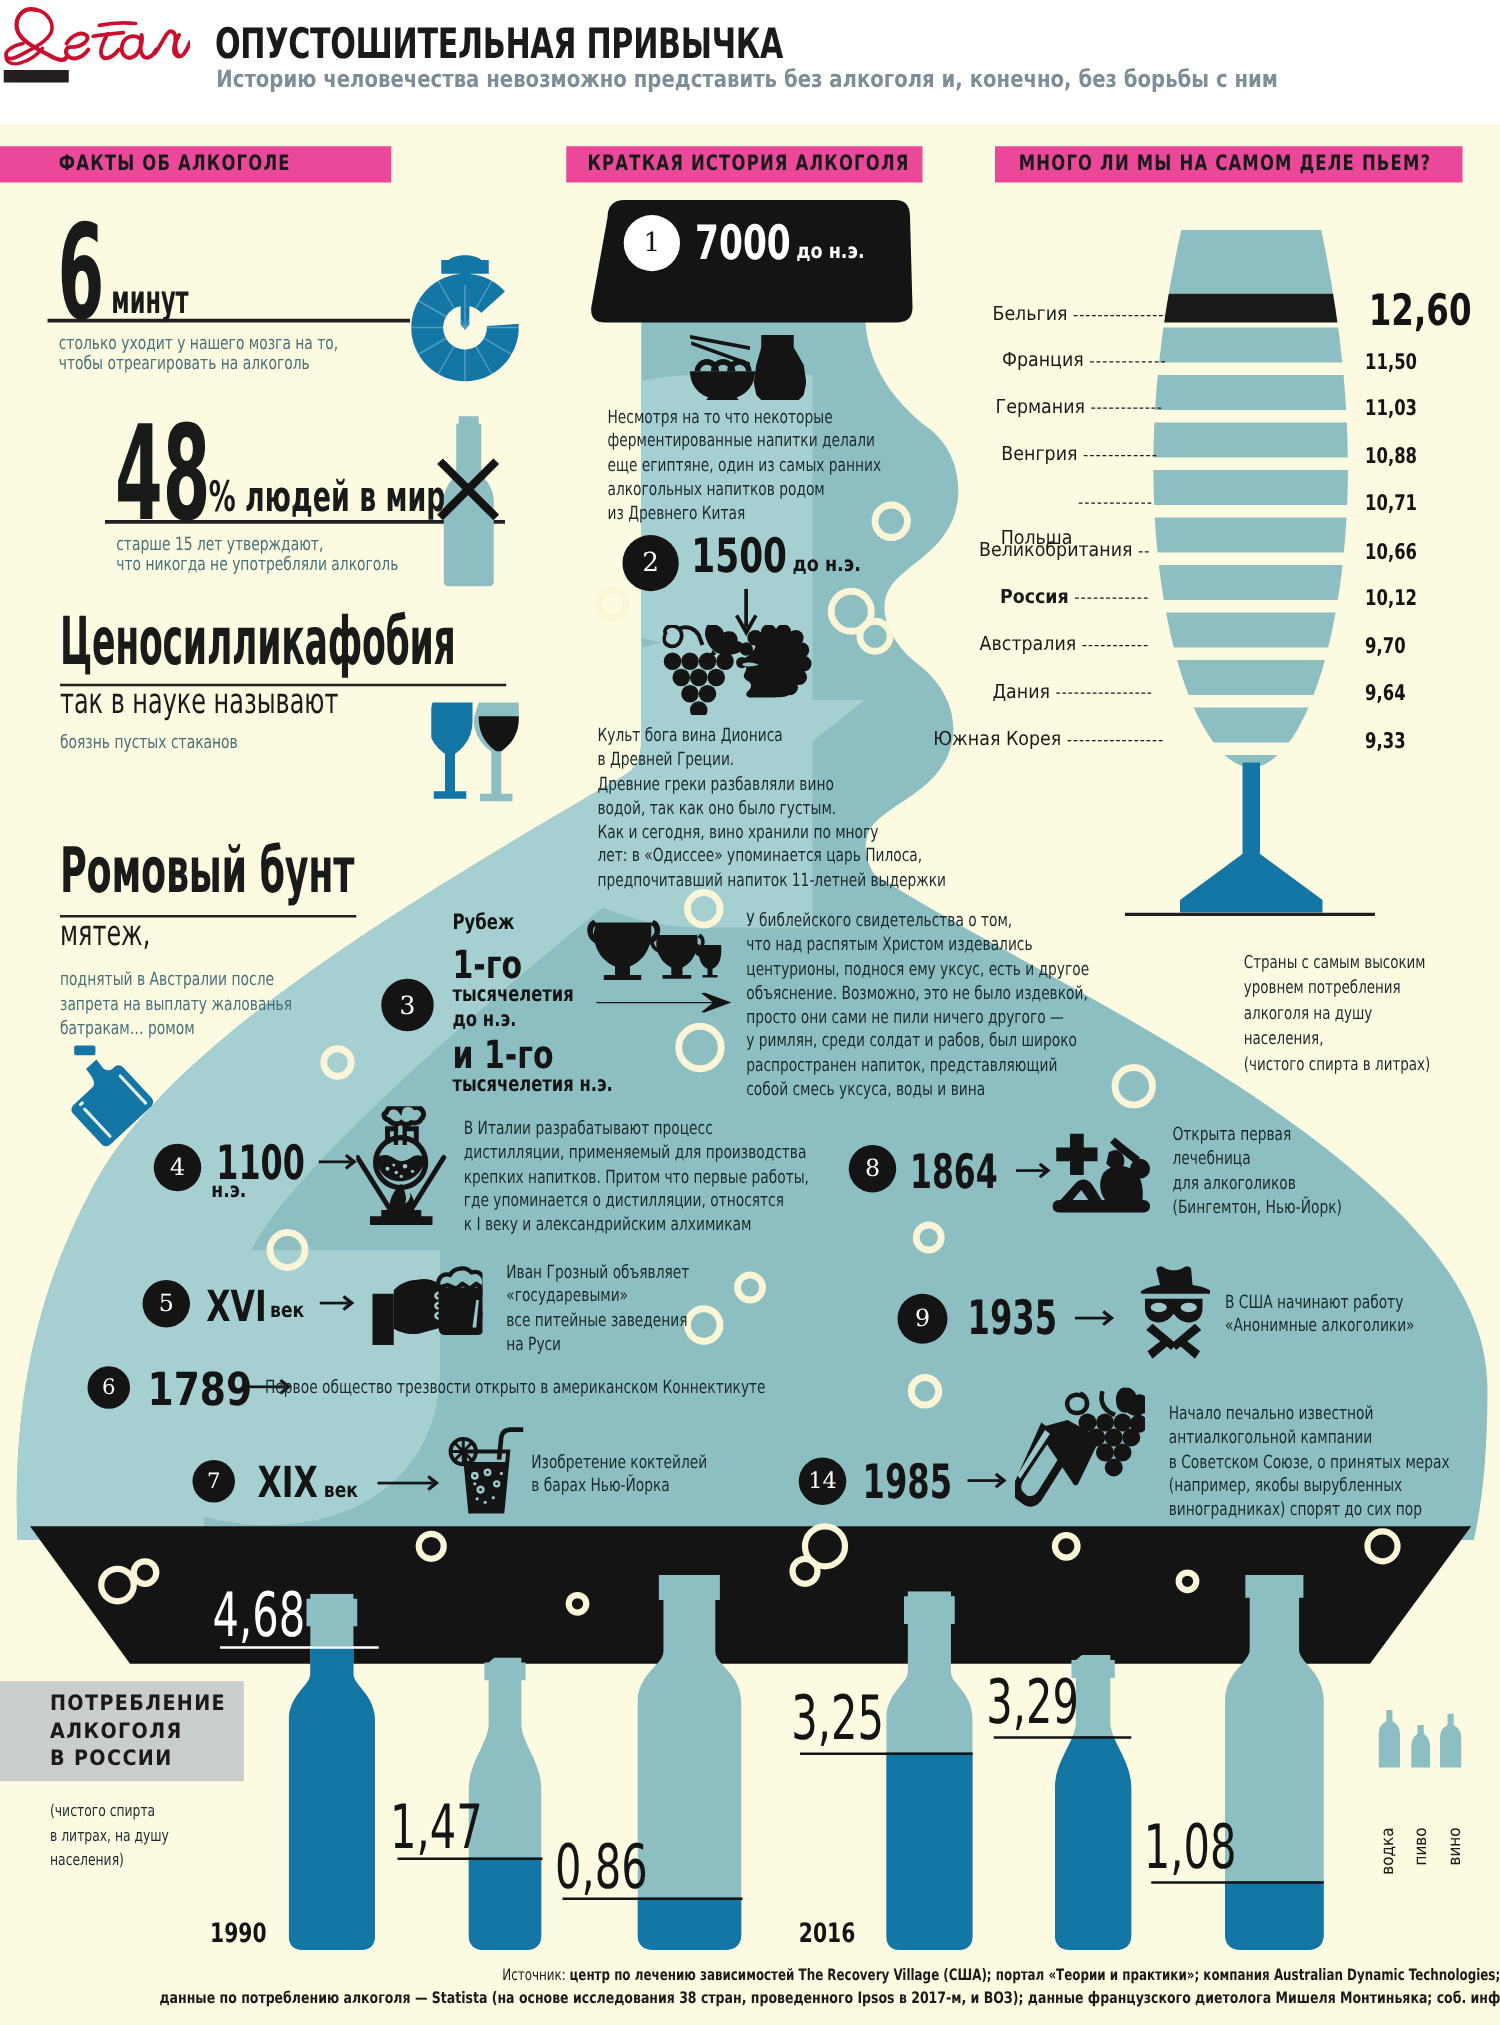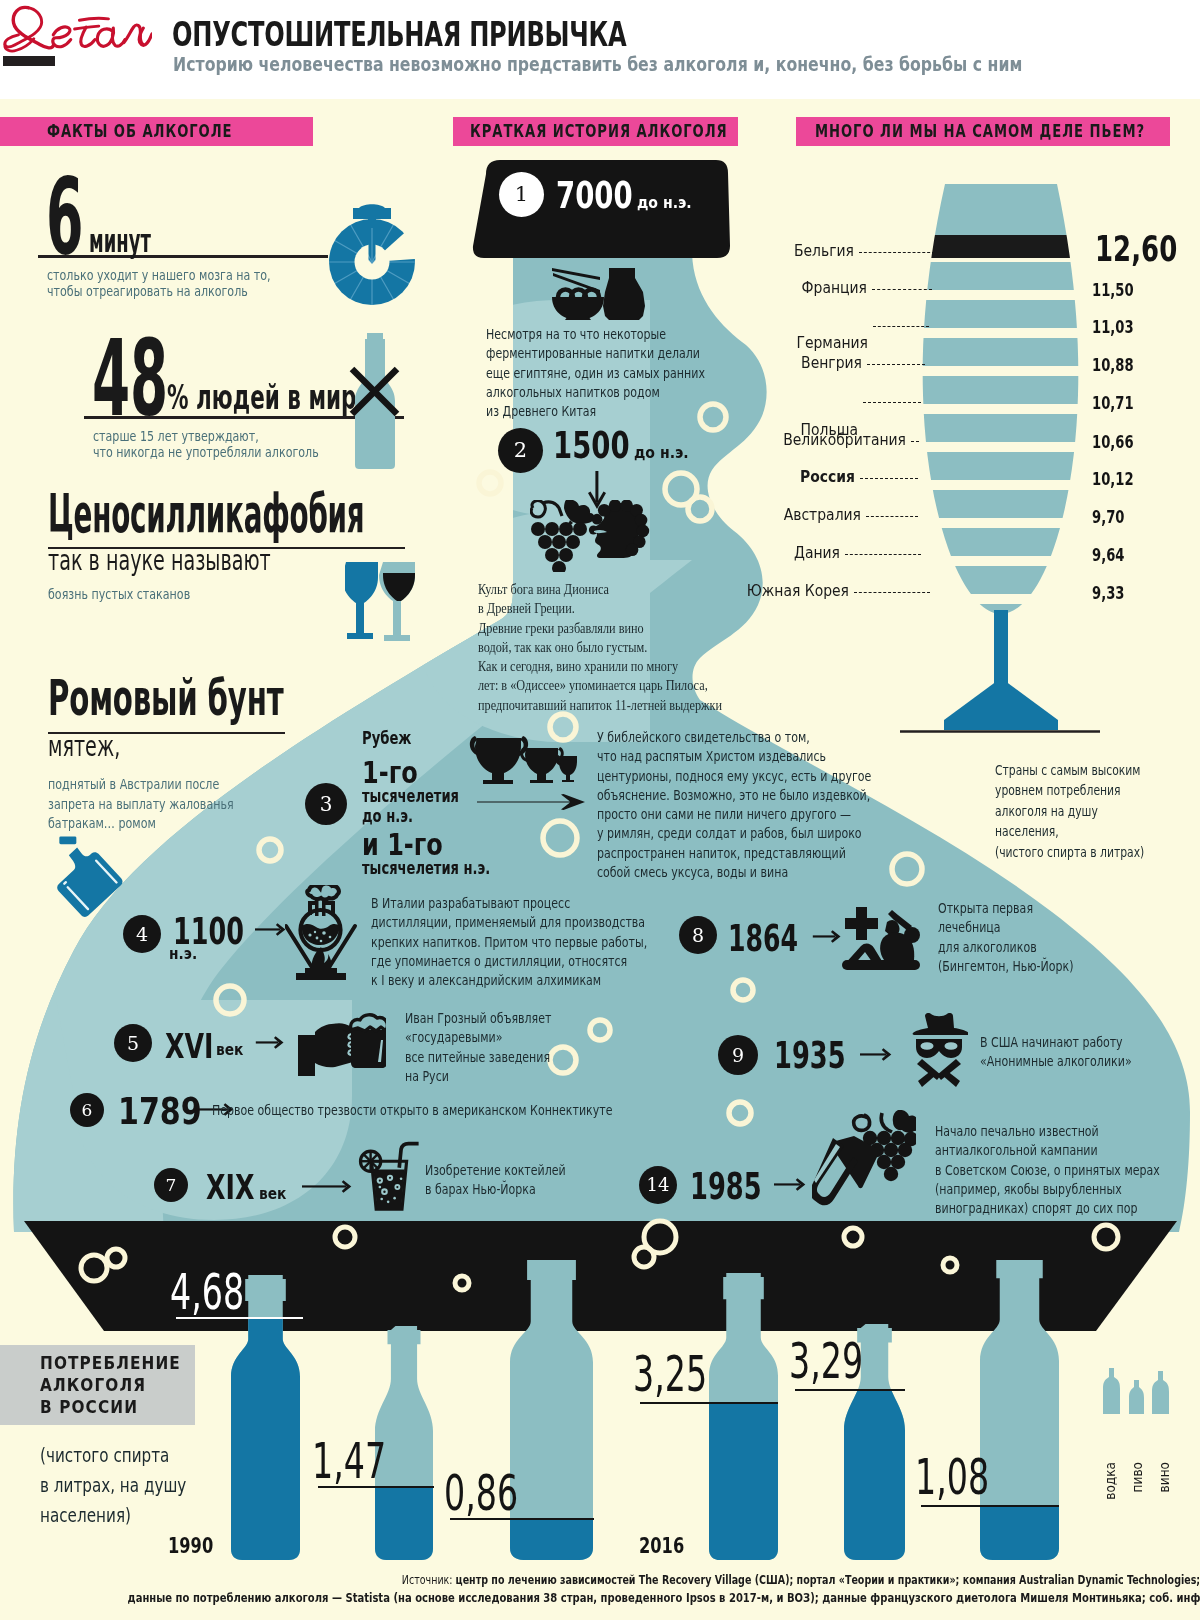--- a/index.html
+++ b/index.html
@@ -350,21 +350,21 @@
     <circle cx="103" cy="3" r="7"></circle>
       <circle cx="114" cy="8" r="7"></circle>
       <circle cx="119" cy="19" r="7"></circle>
     <circle cx="121" cy="31" r="7"></circle>
       <circle cx="117" cy="43" r="7"></circle>
       <circle cx="109" cy="52" r="7"></circle>
     <circle cx="66" cy="30" r="5"></circle>
   </g>
   <path d="M64 31 c5 -2 10 -1 13 1 c-5 1 -10 2 -13 0 Z" fill="#95C4C8"></path>
 </svg>
-<div class="abs body-txt" style="left:478px;top:580px;width:420px;font-family:Liberation Serif, serif;">
+<div class="abs body-txt" style="left:478px;top:580px;width:420px;">
     <div>Культ бога вина Диониса</div>
     <div>в Древней Греции.</div>
     <div>Древние греки разбавляли вино</div>
     <div>водой, так как оно было густым.</div>
     <div>Как и сегодня, вино хранили по многу</div>
     <div>лет: в «Одиссее» упоминается царь Пилоса,</div>
     <div>предпочитавший напиток 11-летней выдержки</div>
   </div>
 
 <div class="abs circnum" style="left:305px;top:783px;width:42px;height:42px;font-size:20px;line-height:42px;">3</div>
@@ -682,21 +682,21 @@
       <span class="country" style="position: absolute; right: 341px; top: 1px; white-space: nowrap;">Бельгия</span>
       <span class="val" style="position: absolute; left: 325px; top: -13px; font-size: 34px; transform: scale(0.85, 1.02); transform-origin: 0px 0px;">12,60</span>
     </div>
     <div style="position: absolute; left: 0px; top: 98px; width: 430px; height: 22px;">
       <span style="position: absolute; right: 268px; top: 11px; width: 60px; border-top: 1.7px dashed rgb(26, 26, 26);"></span>
       <span class="country" style="position: absolute; right: 328px; top: 1px; white-space: nowrap;">Франция</span>
       <span class="val" style="position: absolute; left: 322px; top: 2px; font-size: 17px; transform: scale(0.86, 1.02); transform-origin: 0px 0px;">11,50</span>
     </div>
     <div style="position: absolute; left: 0px; top: 135px; width: 430px; height: 22px;">
       <span style="position: absolute; right: 271px; top: 11px; width: 56px; border-top: 1.7px dashed rgb(26, 26, 26);"></span>
-      <span class="country" style="position: absolute; right: 327px; top: 19px; white-space: nowrap; text-align: center;">Германия</span>
+      <span class="country" style="position: absolute; right: 327px; top: 1px; white-space: nowrap; text-align: center;">Германия</span>
       <span class="val" style="position: absolute; left: 322px; top: 2px; font-size: 17px; transform: scale(0.86, 1.02); transform-origin: 0px 0px;">11,03</span>
     </div>
     <div style="position: absolute; left: 0px; top: 173px; width: 430px; height: 22px;">
       <span style="position: absolute; right: 275px; top: 11px; width: 58px; border-top: 1.7px dashed rgb(26, 26, 26);"></span>
       <span class="country" style="position: absolute; right: 333px; top: 1px; white-space: nowrap;">Венгрия</span>
       <span class="val" style="position: absolute; left: 322px; top: 2px; font-size: 17px; transform: scale(0.86, 1.02); transform-origin: 0px 0px;">10,88</span>
     </div>
     <div style="position: absolute; left: 0px; top: 211px; width: 430px; height: 22px;">
       <span style="position: absolute; right: 279px; top: 11px; width: 58px; border-top: 1.7px dashed rgb(26, 26, 26);"></span>
       <span class="country" style="position: absolute; right: 337px; top: 1px; white-space: nowrap; margin-top: 29px;">Польша</span>
@@ -752,21 +752,21 @@
     <circle cx="1106" cy="22" r="12"></circle>
   </g>
 </svg>
 
 <div class="abs" style="left:0;top:1345px;width:195px;height:80px;background:#C9CDCB;"></div>
 <div class="abs cond" style="left:40px;top:1352px;font-size:17px;font-weight:bold;letter-spacing:1.1px;color:#1A1A1A;line-height:22px;">
   <div>ПОТРЕБЛЕНИЕ</div>
   <div>АЛКОГОЛЯ</div>
   <div>В РОССИИ</div>
 </div>
-<div class="abs sub" style="left:40px;top:1440px;color:#1C2A2E;font-size:20px;line-height:1.5;">
+<div class="abs sub" style="left:40px;top:1440px;color:#1C2A2E;font-size:13px;line-height:1.5;">
     <div>(чистого спирта</div>
     <div>в литрах, на душу</div>
     <div>населения)</div>
   </div>
 
 <svg class="abs" style="left:0;top:1260px;" width="1200" height="320" viewBox="0 0 1200 320">
   <defs>
     <clipPath id="cp-bottle-1990-vodka">
         <path transform="translate(229.99,15.00) scale(1.0147,1.0000)" d="M18 0 h34 v4 h3 v22 h-3 v38 c0 10 17 16 17 38 v172 c0 7 -4 11 -11 11 h-46 c-7 0 -11 -4 -11 -11 v-172 c0 -22 17 -28 17 -38 v-38 h-3 v-22 h3 Z"></path>
       </clipPath>

